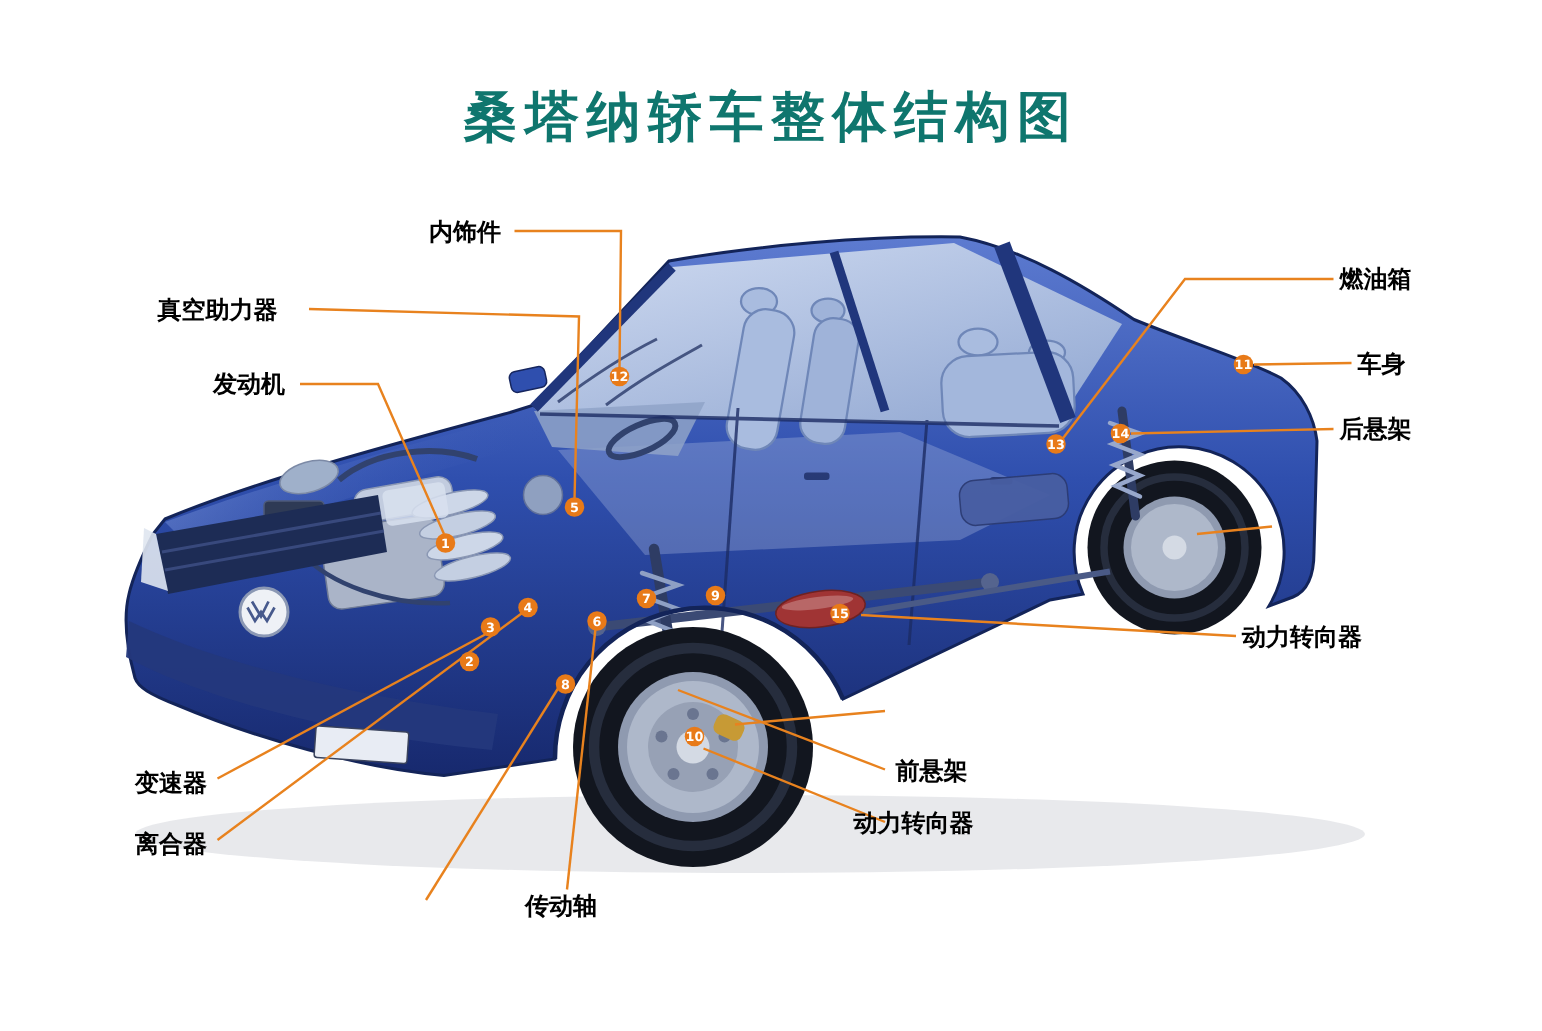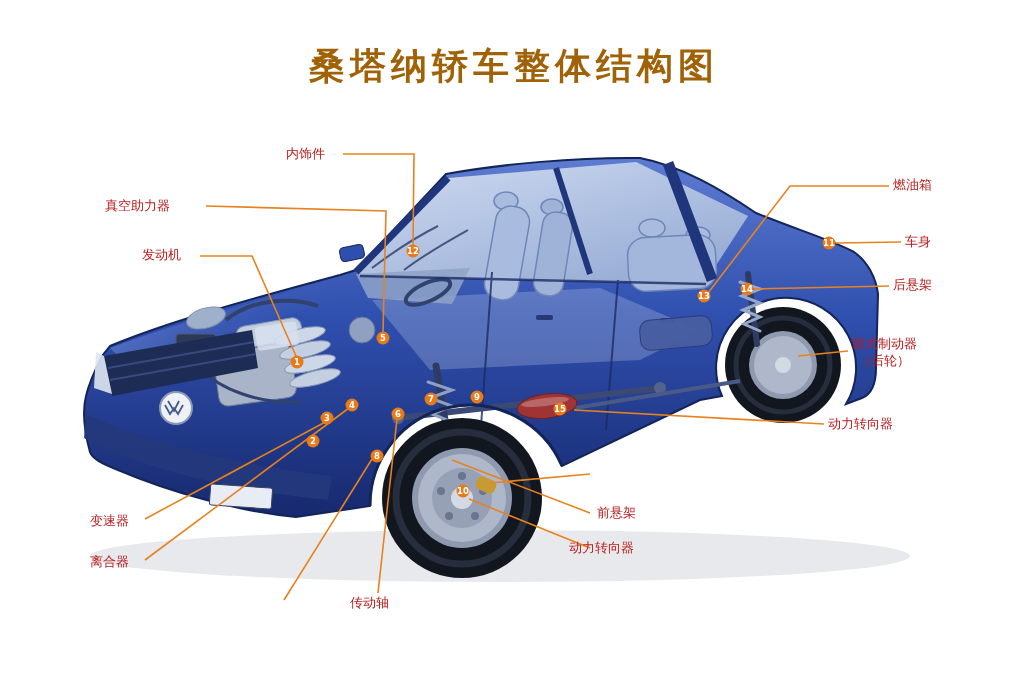--- a/index.html
+++ b/index.html
@@ -1,26 +1,26 @@
 <!DOCTYPE html>
 <html><head>
 <meta charset="utf-8">
 <style>
   * { margin:0; padding:0; box-sizing:border-box; }
   html,body { background:#ffffff; }
   body { font-family:"Liberation Sans","DejaVu Sans",sans-serif; }
   .stage { position:relative; width:1028px; height:687px; background:#ffffff; overflow:hidden; }
   .title {
-    position:absolute; top:42px; left:0; width:100%;
+    position:absolute; top:54px; left:0; width:100%;
     text-align:center; font-size:36px; font-weight:bold;
-    letter-spacing:5px; color:#a16207;
+    letter-spacing:5px; color:#0f766e;
   }
   svg.car { position:absolute; left:0; top:0; width:1028px; height:687px; }
   .label {
-    position:absolute; font-size:13px; font-weight:normal; color:#b91c1c;
+    position:absolute; font-size:16px; font-weight:bold; color:#000000;
     white-space:nowrap; line-height:1.3;
   }
   .label .indent { padding-left:6px; }
   .leaders polyline { stroke:#e8821e; stroke-width:1.6; fill:none; }
   .marker-dot { fill:#e87a18; }
   .marker-num {
     fill:#ffffff; font-size:8.5px; font-weight:bold; text-anchor:middle;
     font-family:"DejaVu Sans",sans-serif;
   }
 </style>
@@ -216,21 +216,17 @@
 
   <div class="label" style="left:286px;top:146px">内饰件</div>
   <div class="label" style="left:105px;top:198px">真空助力器</div>
   <div class="label" style="left:142px;top:247px">发动机</div>
   <div class="label" style="left:90px;top:513px">变速器</div>
   <div class="label" style="left:90px;top:554px">离合器</div>
   <div class="label" style="left:350px;top:595px">传动轴</div>
   <div class="label" style="left:569px;top:540px">动力转向器</div>
   <div class="label" style="left:597px;top:505px">前悬架</div>
   <div class="label" style="left:828px;top:416px">动力转向器</div>
-  <div class="label" style="left:852px;top:336px">
-    <div>鼓式制动器</div>
-    <div class="indent">（后轮）</div>
-  </div>
   <div class="label" style="left:893px;top:277px">后悬架</div>
   <div class="label" style="left:905px;top:234px">车身</div>
   <div class="label" style="left:893px;top:177px">燃油箱</div>
 
 </div>
 
 </body></html>

